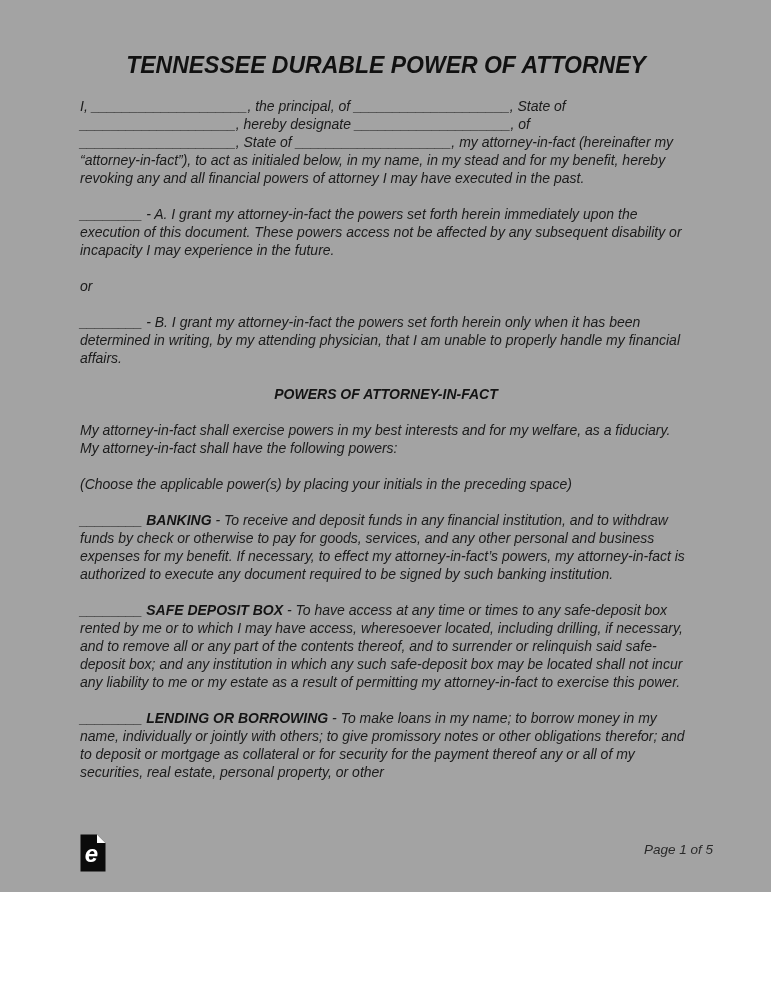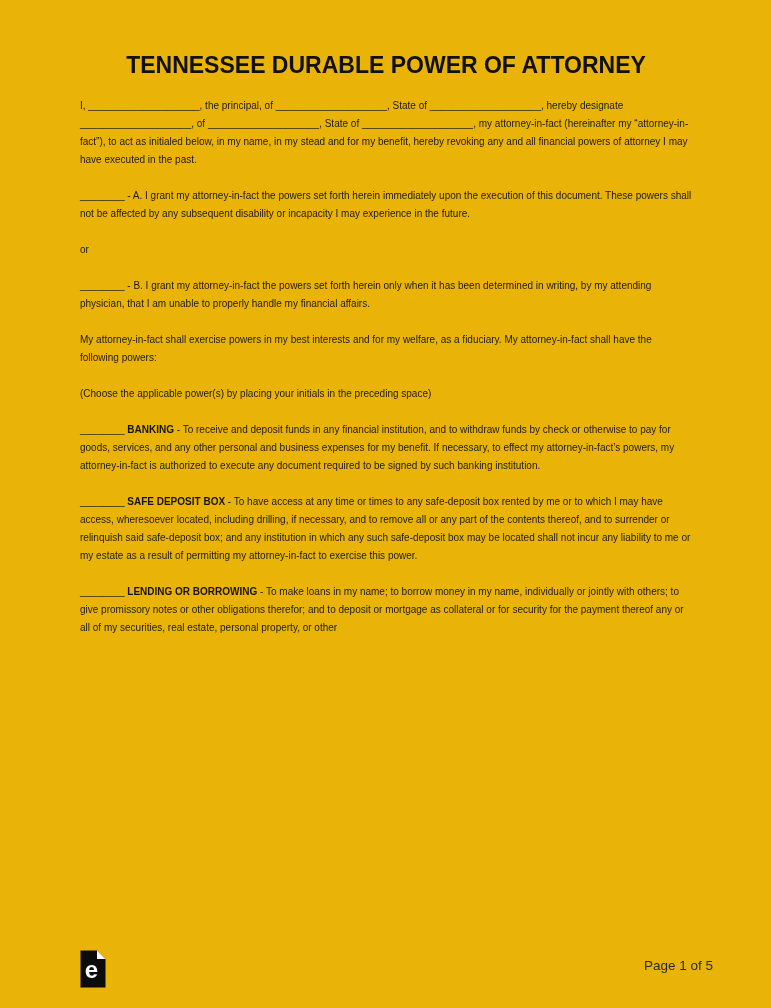--- a/index.html
+++ b/index.html
@@ -3,42 +3,43 @@
 <meta charset="utf-8">
 <style>
   html, body {
     margin: 0;
     padding: 0;
     background: #ffffff;
   }
   .page {
     position: relative;
     width: 771px;
-    height: 1008px;
-    background: #eab308;
+    height: 892px;
+    background: #a3a3a3;
     font-family: "Liberation Sans", sans-serif;
     color: #1b1b1b;
     overflow: hidden;
+    font-style: italic;
   }
   .content {
     position: absolute;
     left: 80px;
     top: 50px;
     width: 612px;
   }
   h1.doc-title {
     font-size: 23px;
     line-height: 30px;
     font-weight: bold;
     text-align: center;
     color: #111111;
     margin: 0 0 17px 0;
   }
   .content p {
-    font-size: 10px;
+    font-size: 14px;
     line-height: 18px;
     margin: 0 0 18px 0;
     text-align: left;
   }
   h2.section-heading {
     font-size: 14px;
     line-height: 18px;
     font-weight: bold;
     text-align: center;
     color: #141414;
@@ -80,26 +81,27 @@
 
 <div class="page">
   <div class="content">
 
     <h1 class="doc-title">TENNESSEE DURABLE POWER OF ATTORNEY</h1>
 
     <p><span>I, ____________________, the principal, of ____________________, State of ____________________, hereby designate ____________________, of ____________________, State of ____________________, my attorney-in-fact (hereinafter my “attorney-in-fact”), to act as initialed below, in my name, in my stead and for my benefit, hereby revoking any and all financial powers of attorney I may have executed in the past.</span></p>
 
 
 
-    <p><span class="blank">________</span><span> - A. I grant my attorney-in-fact the powers set forth herein immediately upon the execution of this document. These powers shall not be affected by any subsequent disability or incapacity I may experience in the future.</span></p>
+    <p><span class="blank">________</span><span> - A. I grant my attorney-in-fact the powers set forth herein immediately upon the execution of this document. These powers access not be affected by any subsequent disability or incapacity I may experience in the future.</span></p>
 
     <p>or</p>
 
     <p><span class="blank">________</span><span> - B. I grant my attorney-in-fact the powers set forth herein only when it has been determined in writing, by my attending physician, that I am unable to properly handle my financial affairs.</span></p>
 
+    <h2 class="section-heading">POWERS OF ATTORNEY-IN-FACT</h2>
 
     <p>My attorney-in-fact shall exercise powers in my best interests and for my welfare, as a fiduciary. My attorney-in-fact shall have the following powers:</p>
 
     <p>(Choose the applicable power(s) by placing your initials in the preceding space)</p>
 
     <p><span class="blank">________</span>
       <strong class="power-label">BANKING</strong><span> - To receive and deposit funds in any financial institution, and to withdraw funds by check or otherwise to pay for goods, services, and any other personal and business expenses for my benefit. If necessary, to effect my attorney-in-fact’s powers, my attorney-in-fact is authorized to execute any document required to be signed by such banking institution.</span></p>
 
     <p><span class="blank">________</span>
       <strong class="power-label">SAFE DEPOSIT BOX</strong><span> - To have access at any time or times to any safe-deposit box rented by me or to which I may have access, wheresoever located, including drilling, if necessary, and to remove all or any part of the contents thereof, and to surrender or relinquish said safe-deposit box; and any institution in which any such safe-deposit box may be located shall not incur any liability to me or my estate as a result of permitting my attorney-in-fact to exercise this power.</span></p>

